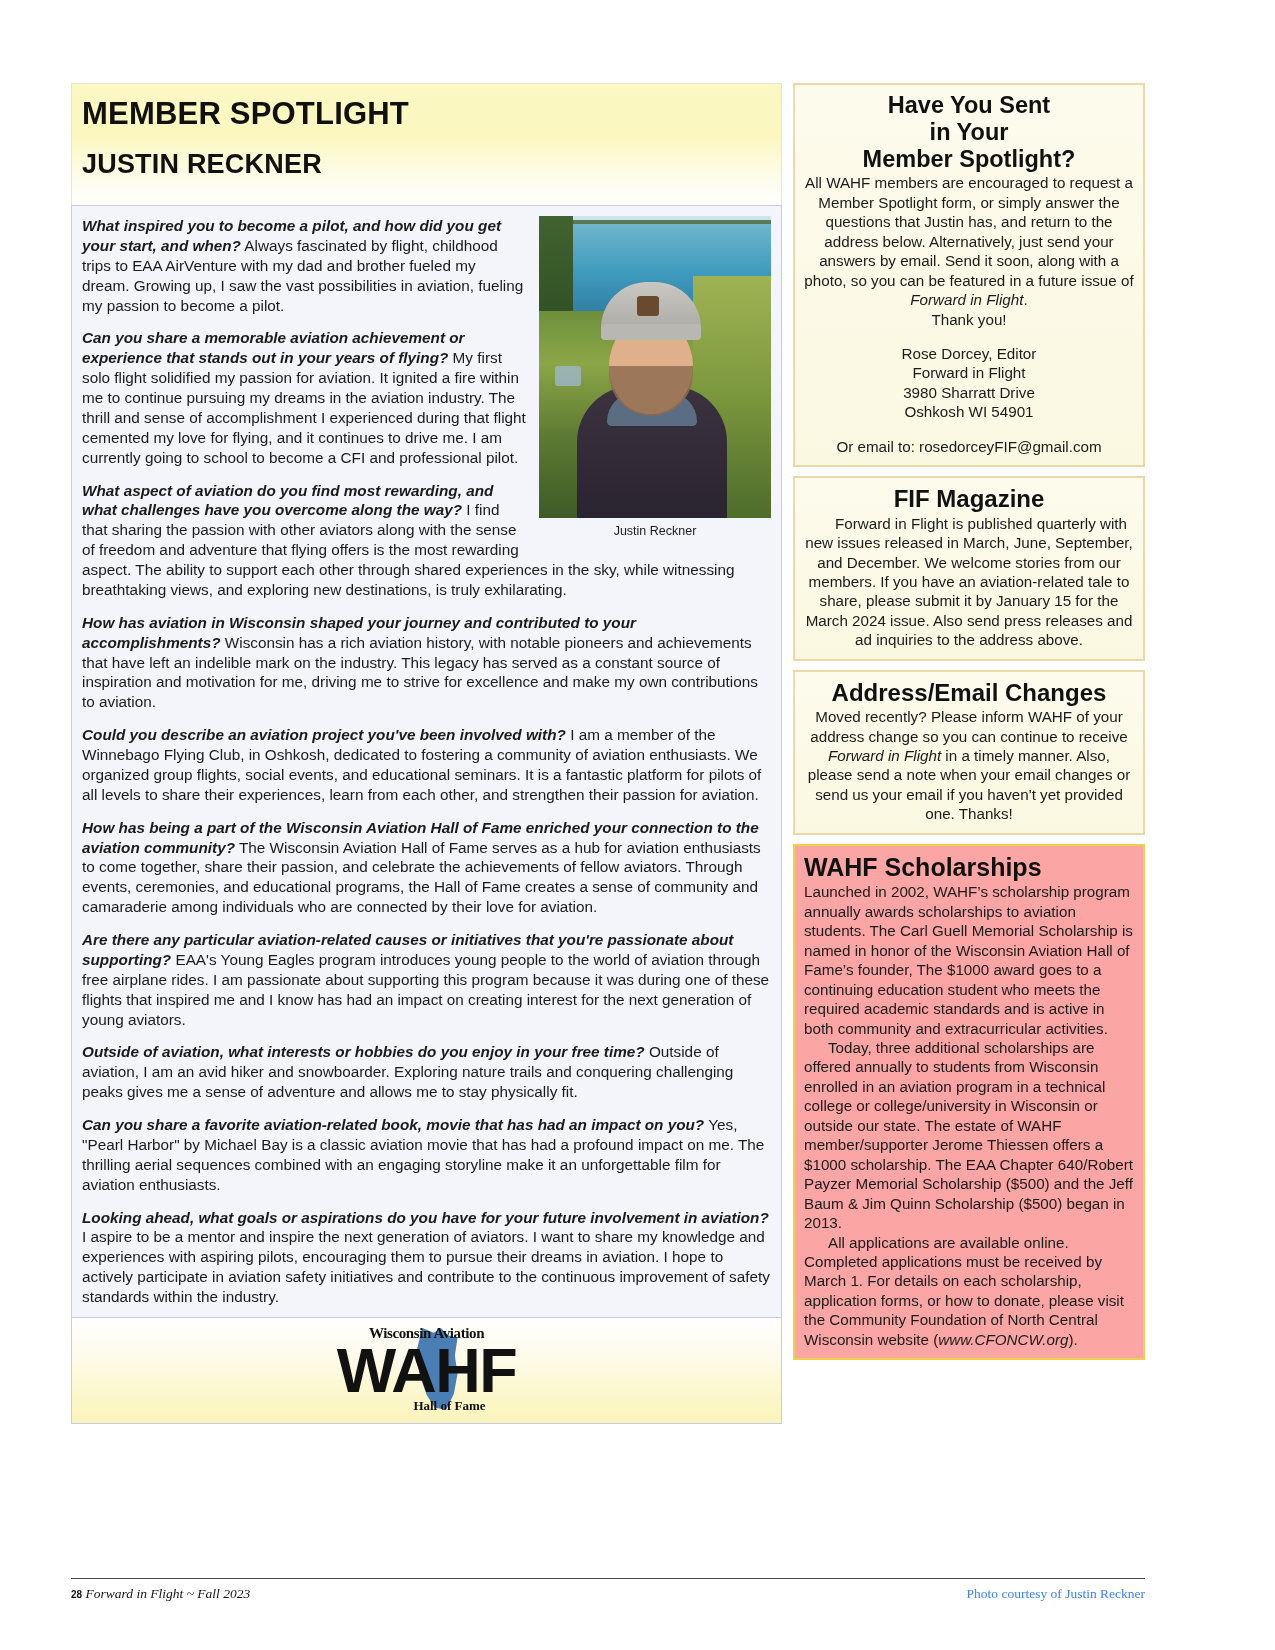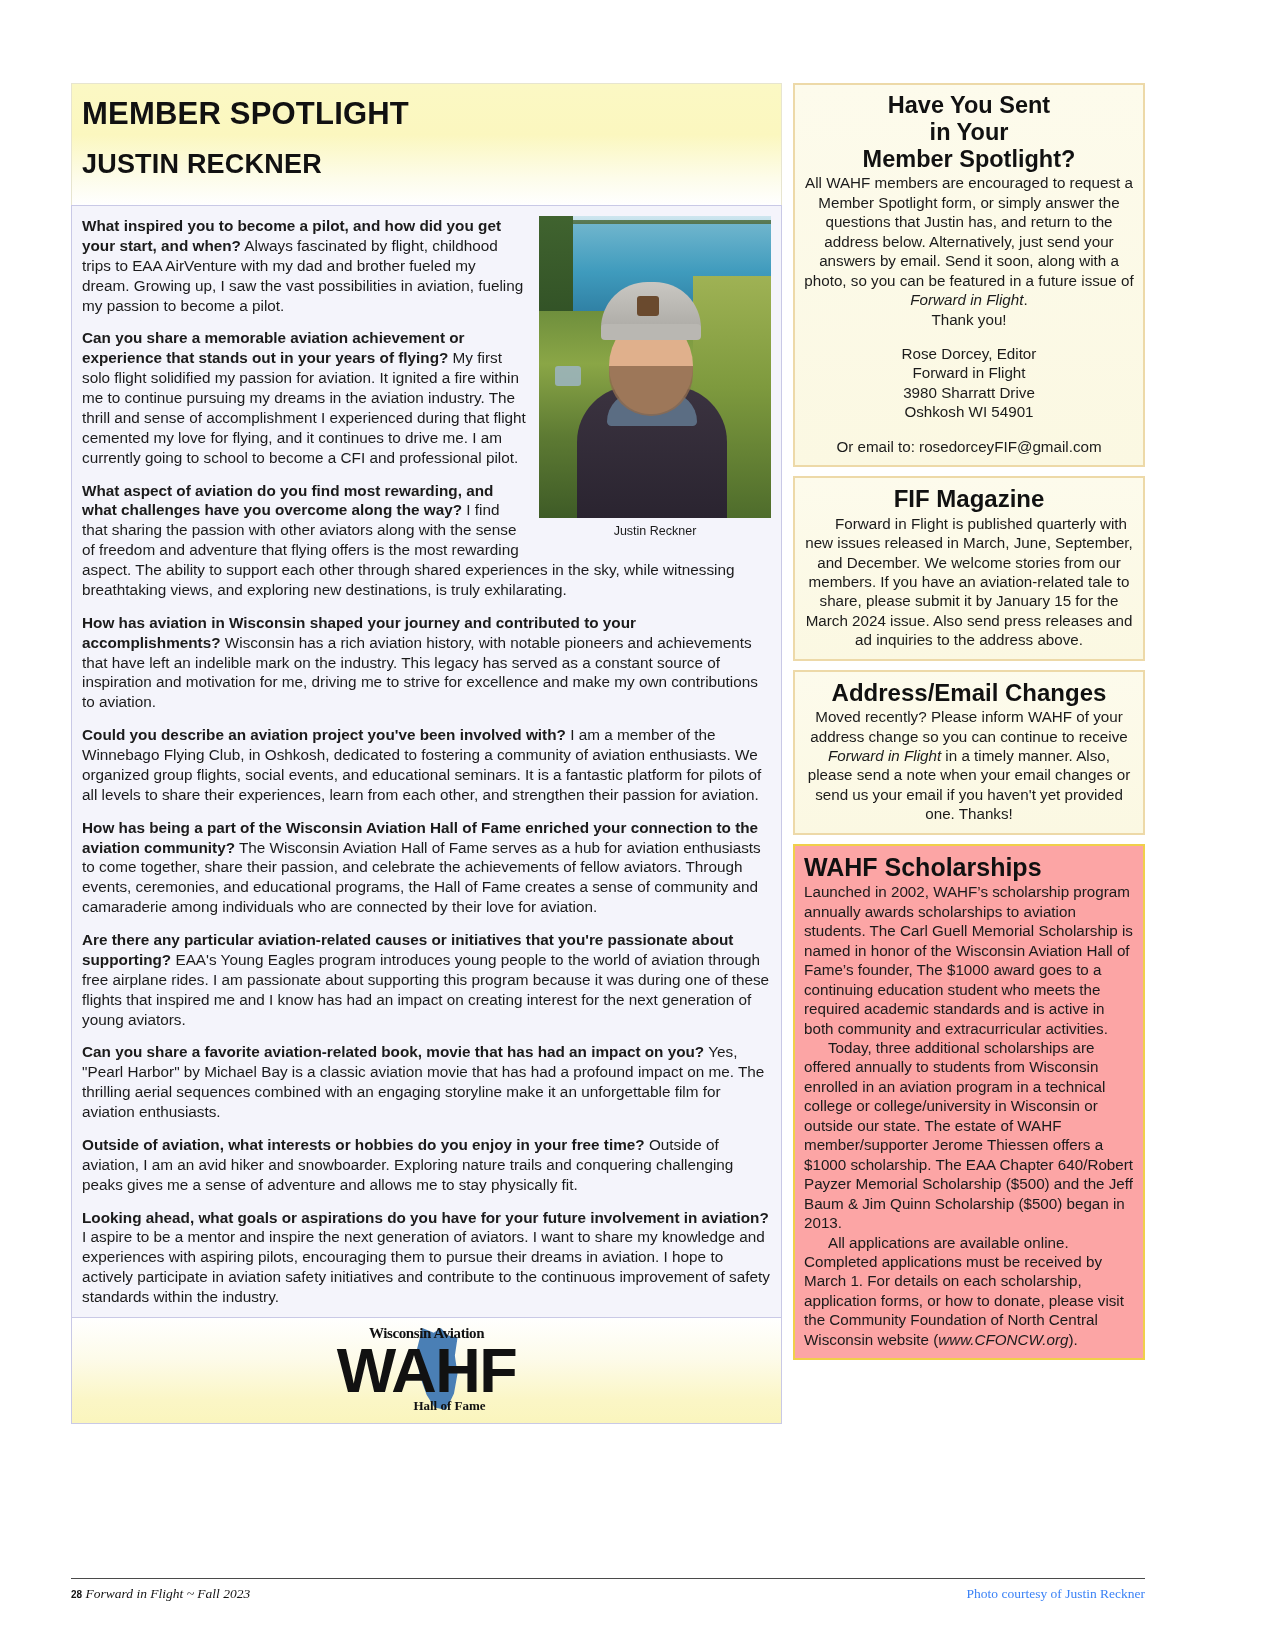--- a/index.html
+++ b/index.html
@@ -112,21 +112,21 @@
     color: #1b1b1b;
   }
 
   .para {
     font-size: 15.3px;
     line-height: 1.30;
     margin: 0 0 13px 0;
     text-align: left;
     color: #1b1b1b;
   }
-  .para b { font-weight: bold; }
+  .para b { font-weight: bold; font-style: italic; }
   .para:last-child { margin-bottom: 2px; }
 
   
   .logo-band {
     background: linear-gradient(to bottom, #ffffff 0%, #fdfbea 38%, #fbf6c6 78%, #faf5bd 100%);
     border: 1px solid #c9c9e6;
     border-top: none;
     height: 105px;
     position: relative;
   }
@@ -293,22 +293,22 @@
         <div class="photo-caption">Justin Reckner</div>
       </div>
 
       <p class="para"><b>What inspired you to become a pilot, and how did you get your start, and when?</b><span> Always fascinated by flight, childhood trips to EAA AirVenture with my dad and brother fueled my dream. Growing up, I saw the vast possibilities in aviation, fueling my passion to become a pilot.</span></p>
       <p class="para"><b>Can you share a memorable aviation achievement or experience that stands out in your years of flying?</b><span> My first solo flight solidified my passion for aviation. It ignited a fire within me to continue pursuing my dreams in the aviation industry. The thrill and sense of accomplishment I experienced during that flight cemented my love for flying, and it continues to drive me. I am currently going to school to become a CFI and professional pilot.</span></p>
       <p class="para"><b>What aspect of aviation do you find most rewarding, and what challenges have you overcome along the way?</b><span> I find that sharing the passion with other aviators along with the sense of freedom and adventure that flying offers is the most rewarding aspect. The ability to support each other through shared experiences in the sky, while witnessing breathtaking views, and exploring new destinations, is truly exhilarating.</span></p>
       <p class="para"><b>How has aviation in Wisconsin shaped your journey and contributed to your accomplishments?</b><span> Wisconsin has a rich aviation history, with notable pioneers and achievements that have left an indelible mark on the industry. This legacy has served as a constant source of inspiration and motivation for me, driving me to strive for excellence and make my own contributions to aviation.</span></p>
       <p class="para"><b>Could you describe an aviation project you've been involved with?</b><span> I am a member of the Winnebago Flying Club, in Oshkosh, dedicated to fostering a community of aviation enthusiasts. We organized group flights, social events, and educational seminars. It is a fantastic platform for pilots of all levels to share their experiences, learn from each other, and strengthen their passion for aviation.</span></p>
       <p class="para"><b>How has being a part of the Wisconsin Aviation Hall of Fame enriched your connection to the aviation community?</b><span> The Wisconsin Aviation Hall of Fame serves as a hub for aviation enthusiasts to come together, share their passion, and celebrate the achievements of fellow aviators. Through events, ceremonies, and educational programs, the Hall of Fame creates a sense of community and camaraderie among individuals who are connected by their love for aviation.</span></p>
       <p class="para"><b>Are there any particular aviation-related causes or initiatives that you're passionate about supporting?</b><span> EAA's Young Eagles program introduces young people to the world of aviation through free airplane rides. I am passionate about supporting this program because it was during one of these flights that inspired me and I know has had an impact on creating interest for the next generation of young aviators.</span></p>
+      <p class="para"><b>Outside of aviation, what interests or hobbies do you enjoy in your free time?</b><span> Outside of aviation, I am an avid hiker and snowboarder. Exploring nature trails and conquering challenging peaks gives me a sense of adventure and allows me to stay physically fit.</span></p>
       <p class="para"><b>Can you share a favorite aviation-related book, movie that has had an impact on you?</b><span> Yes, "Pearl Harbor" by Michael Bay is a classic aviation movie that has had a profound impact on me. The thrilling aerial sequences combined with an engaging storyline make it an unforgettable film for aviation enthusiasts.</span></p>
-      <p class="para"><b>Outside of aviation, what interests or hobbies do you enjoy in your free time?</b><span> Outside of aviation, I am an avid hiker and snowboarder. Exploring nature trails and conquering challenging peaks gives me a sense of adventure and allows me to stay physically fit.</span></p>
       <p class="para"><b>Looking ahead, what goals or aspirations do you have for your future involvement in aviation?</b><span> I aspire to be a mentor and inspire the next generation of aviators. I want to share my knowledge and experiences with aspiring pilots, encouraging them to pursue their dreams in aviation. I hope to actively participate in aviation safety initiatives and contribute to the continuous improvement of safety standards within the industry.</span></p>
 
     </div>
 
     <div class="logo-band">
       <div class="wahf-logo">
         <div class="wi-shape"></div>
         <div class="wahf-top">Wisconsin Aviation</div>
         <div class="wahf-mid">WAHF</div>
         <div class="wahf-bottom">Hall of Fame</div>

